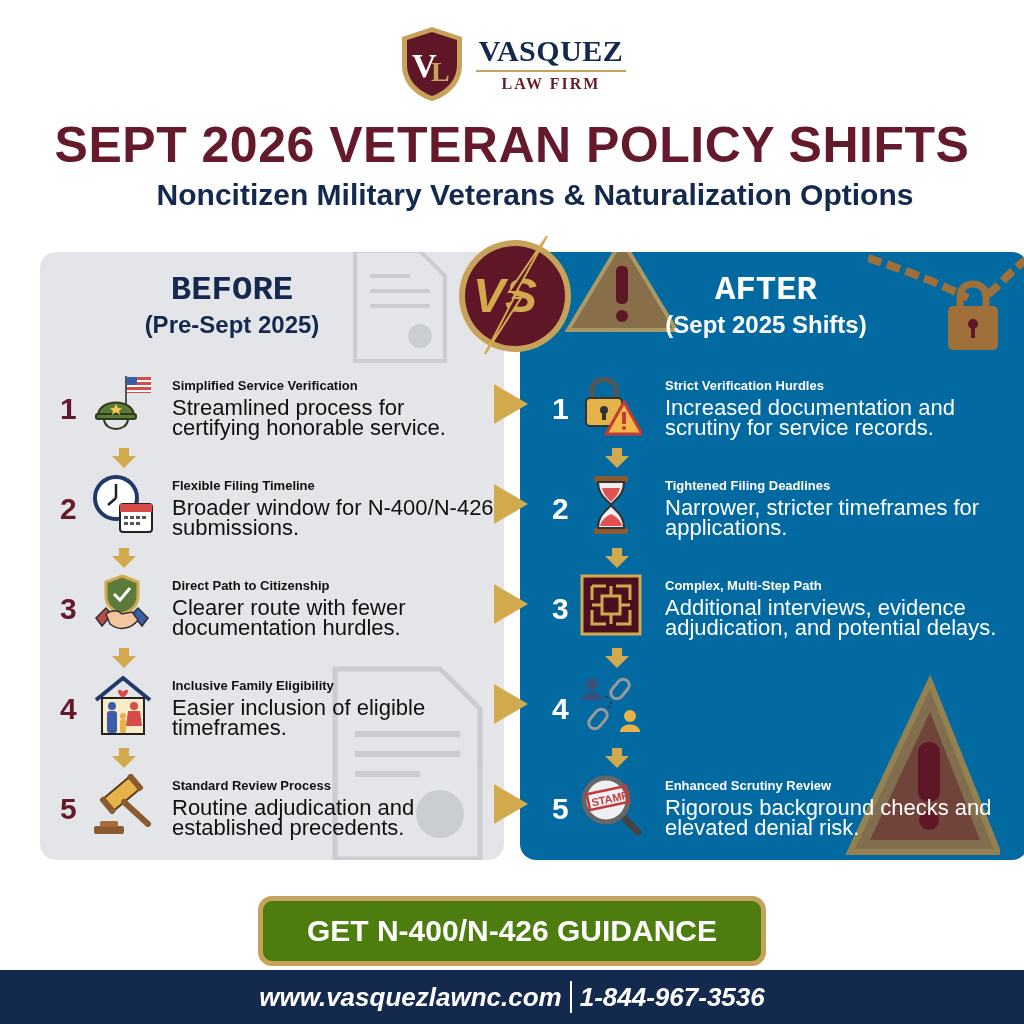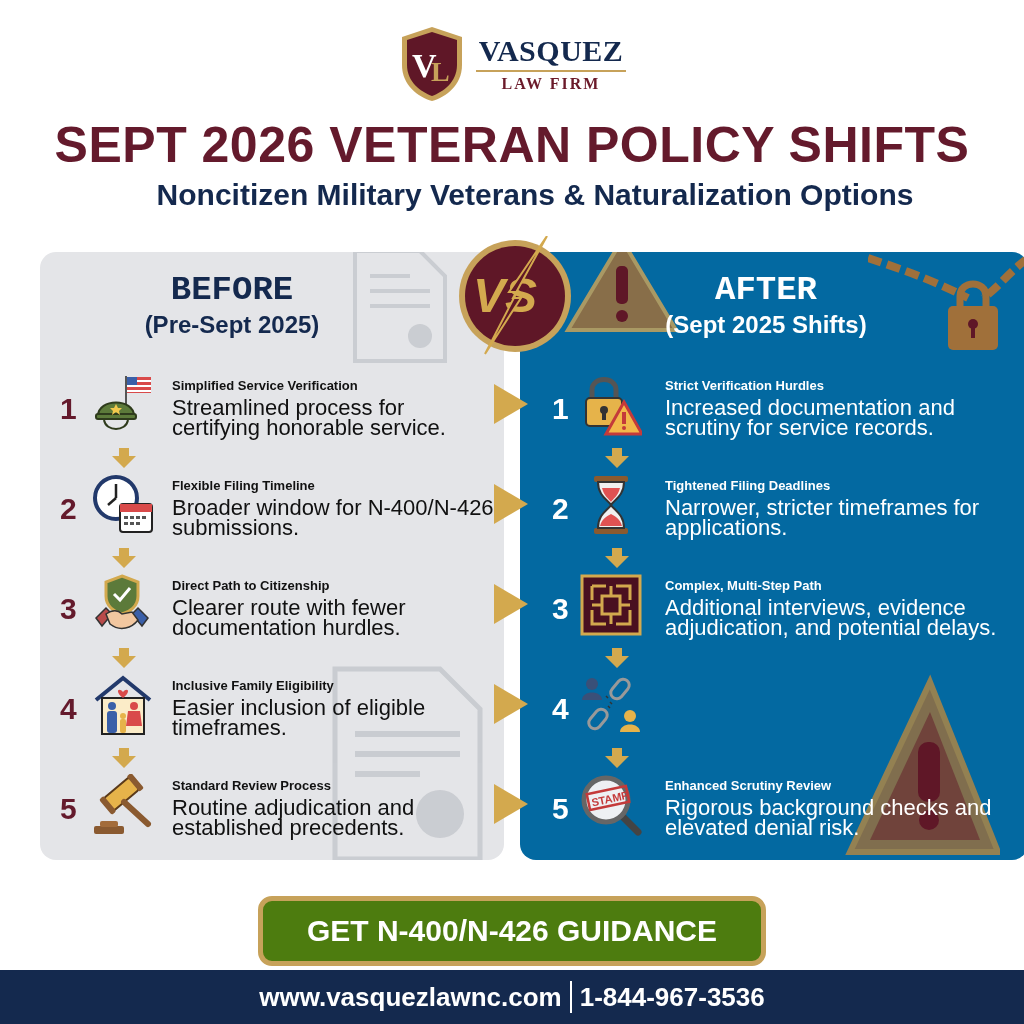--- a/index.html
+++ b/index.html
@@ -53,21 +53,21 @@
 
   .side-arrow { position: absolute; left: 494px; width: 34px; height: 40px; z-index: 3; }
 
   
   .vs { position: absolute; left: 455px; top: 236px; width: 120px; height: 120px; z-index: 5; }
 
   
   .cta { position: absolute; left: 258px; top: 880px; width: 508px; height: 70px; border-radius: 14px; background: #4d7c0f; border: 5px solid #c7a25a; color: #ffffff; font-weight: bold; font-size: 30px; display: flex; align-items: center; justify-content: center; cursor: pointer; margin-top: 16px; }
 
   
-  .footer { position: absolute; left: 0; top: 970px; width: 1024px; height: 54px; background: #14294e; color: #ffffff; font-weight: bold; font-size: 26px; display: flex; align-items: center; justify-content: center; }
+  .footer { position: absolute; left: 0; top: 970px; width: 1024px; height: 54px; background: #14294e; color: #ffffff; font-weight: bold; font-size: 26px; display: flex; align-items: center; justify-content: center; font-style: italic; }
   .footer .sep { width: 2px; height: 32px; background: #ffffff; margin: 0 8px; }
 </style>
 </head>
 <body>
 
 <div class="logo">
   <div class="shield">
     <svg width="68" height="78" viewBox="0 0 68 78">
       <path d="M34 2 L64 12 L64 40 C64 60 48 72 34 76 C20 72 4 60 4 40 L4 12 Z" fill="#c7a25a"></path>
       <path d="M34 7 L59 15 L59 40 C59 57 45 67 34 71 C23 67 9 57 9 40 L9 15 Z" fill="#5f1727"></path>

